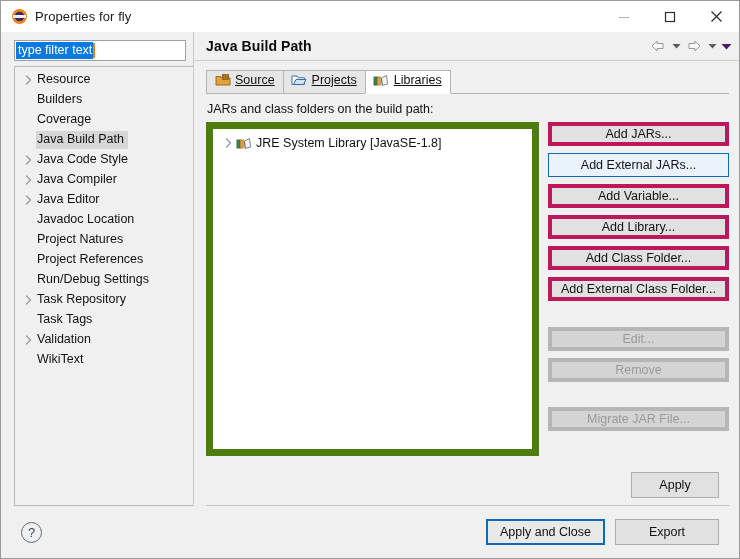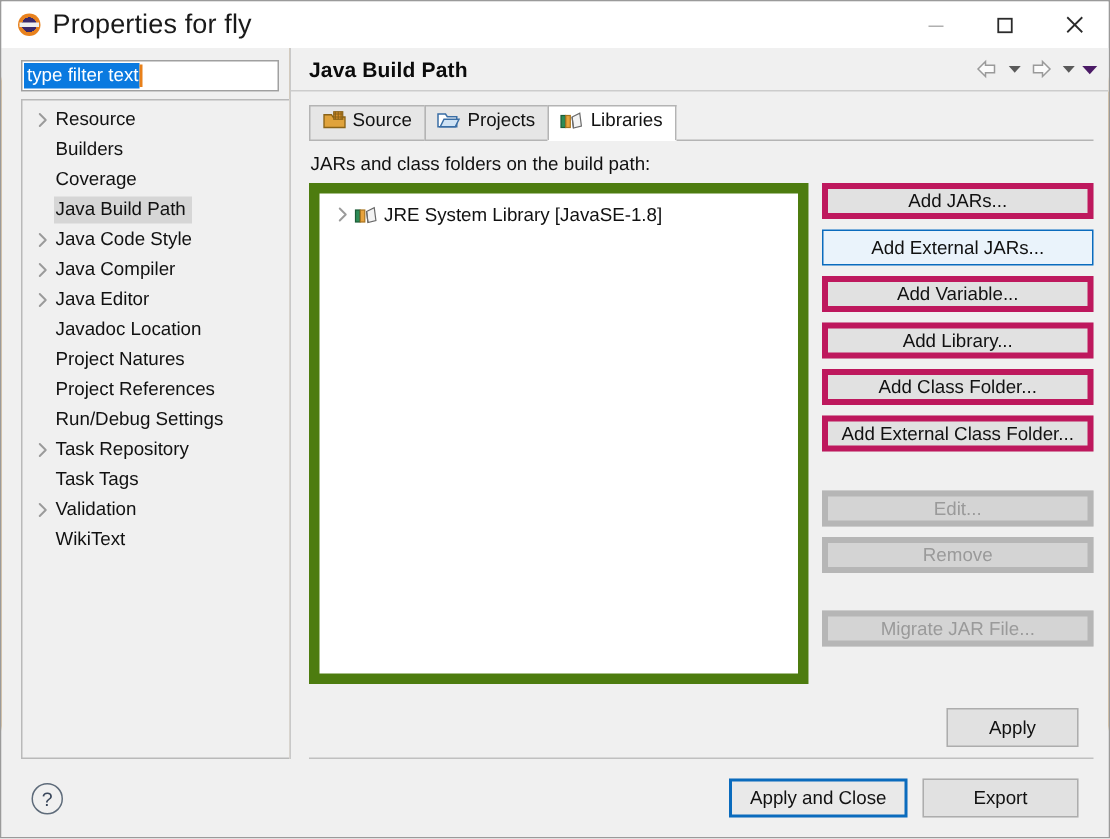--- a/index.html
+++ b/index.html
@@ -32,36 +32,35 @@
   #app-icon {
     width: 15px; height: 15px; border-radius: 50%;
     background: radial-gradient(circle at 50% 50%, #3b2a6b 0 46%, #e8821e 47% 100%);
     position: relative; margin-right: 8px; flex: 0 0 15px;
   }
   #app-icon::before {
     content: ""; position: absolute; left: 1px; right: 1px; top: 6px;
     height: 3px; background: #efefef;
   }
   #window-title {
-    font-size: 18px; color: #1a1a1a; white-space: nowrap;
+    font-size: 13px; color: #1a1a1a; white-space: nowrap;
     letter-spacing: .1px;
   }
   #win-ctrls { position: absolute; right: 0; top: 0; height: 31px; display: flex; }
   .win-btn {
     width: 46px; height: 31px;
     display: flex; align-items: center; justify-content: center;
     color: #3a3a3a;
   }
   .win-btn svg { display: block; }
 
   
   #body-area {
     flex: 1 1 auto; display: flex; min-height: 0;
-    background: #a16207;
-    border-radius: 22px;
+    background: #0f172a;
   }
 
   
   #left-pane {
     width: 192px; flex: 0 0 192px;
     padding: 8px 0 0 13px;
     background: #f0f0f0;
     display: flex; flex-direction: column;
   }
   #filter-wrap {
@@ -144,20 +143,21 @@
   .tab {
     height: 24px;
     display: flex; align-items: center;
     padding: 0 8px 4px 7px;
     font-size: 12.5px; color: #111111;
     border: 1px solid #b4b4b4;
     background: #e6e6e6;
     margin-right: -1px;
     position: relative; z-index: 1;
     white-space: nowrap;
+    text-decoration: underline;
   }
   .tab.active {
     background: #ffffff; border-bottom-color: #ffffff;
     z-index: 3;
   }
   .tab-icon {
     width: 17px; height: 16px; flex: 0 0 17px;
     margin-right: 4px;
     display: flex; align-items: center; justify-content: center;
   }

